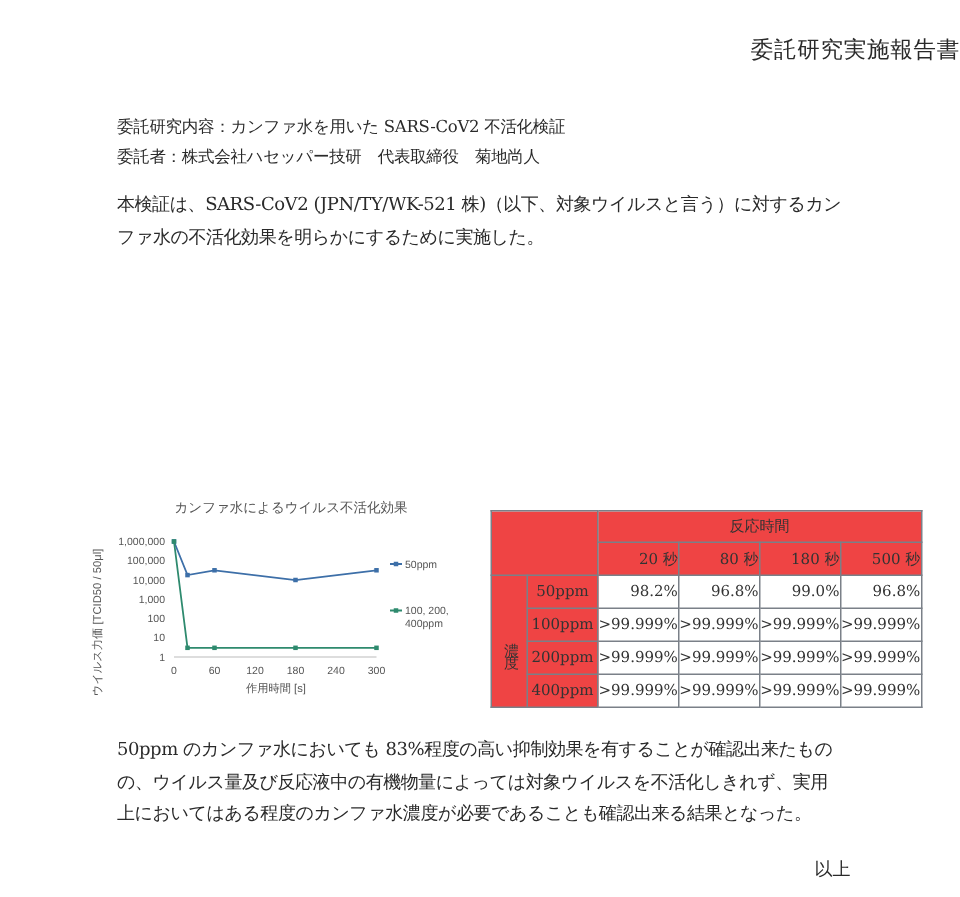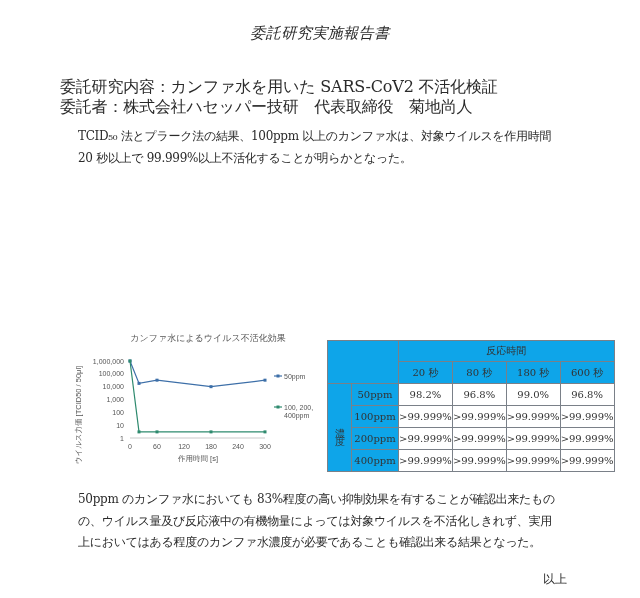--- a/index.html
+++ b/index.html
@@ -1,44 +1,44 @@
 <!DOCTYPE html>
 <html><head>
 <meta charset="utf-8">
 <style>
   html, body { margin: 0; padding: 0; background: #ffffff; }
   body { width: 640px; height: 598px; position: relative; overflow: hidden;
          font-family: "DejaVu Serif", "Liberation Serif", serif; color: #2a2a2a; }
   .abs { position: absolute; }
-  .title { left: 0; width: 640px; top: 24px; text-align: center; font-size: 15px; letter-spacing: 0.5px; font-style: italic; }
-  .line { left: 60px; font-size: 16px; white-space: nowrap; letter-spacing: -0.2px; }
+  .title { left: 0; width: 640px; top: 24px; text-align: right; font-size: 15px; letter-spacing: 0.5px; }
+  .line { left: 78px; font-size: 11px; white-space: nowrap; letter-spacing: -0.2px; }
   .para { left: 78px; width: 485px; font-size: 12px; line-height: 21.6px; letter-spacing: -0.3px; }
   .ijo { font-size: 12px; }
   
-  .chart { left: 68px; top: 325px; width: 260px; height: 150px; }
+  .chart { left: 54px; top: 325px; width: 260px; height: 150px; }
   .chart svg text { font-family: "Liberation Sans", "DejaVu Sans", sans-serif; fill: #555; }
   
   table.res { position: absolute; left: 327px; top: 340px; border-collapse: collapse;
               font-size: 10px; color: #333; font-family: "DejaVu Serif", serif; }
   table.res td { border: 1px solid #7a8088; text-align: center; padding: 0; height: 20px; }
-  table.res .hd { background: #0ea5e9; }
-  table.res td.cell { width: 51px; height: 21px; }
+  table.res .hd { background: #ef4444; }
+  table.res td.cell { width: 51px; height: 21px; text-align: right; }
   table.res td.rl { width: 46px; }
   table.res td.cg { width: 23px; writing-mode: vertical-rl; letter-spacing: 8px; font-size: 10px; }
 </style>
 </head>
 <body>
 
 <div class="abs title">委託研究実施報告書</div>
 
 <div class="abs line" style="top:77px">委託研究内容：カンファ水を用いた SARS-CoV2 不活化検証</div>
 <div class="abs line" style="top:97px">委託者：株式会社ハセッパー技研　代表取締役　菊地尚人</div>
 
 <div class="abs para" style="top:126px">
-  <div> TCID₅₀ 法とプラーク法の結果、100ppm 以上のカンファ水は、対象ウイルスを作用時間 20 秒以上で 99.999%以上不活化することが明らかとなった。</div>
+  <div>本検証は、SARS-CoV2 (JPN/TY/WK-521 株)（以下、対象ウイルスと言う）に対するカンファ水の不活化効果を明らかにするために実施した。</div>
 </div>
 
 <div class="abs chart">
   <svg width="260" height="150" viewBox="0 0 260 150">
     <text id="c-title" x="140" y="16" font-size="9" text-anchor="middle" fill="#333">カンファ水によるウイルス不活化効果</text>
     <text id="c-ylabel" transform="translate(13,90) rotate(-90)" font-size="7.5" text-anchor="middle">ウイルス力価 [TCID50 / 50μl]</text>
     <g id="c-yticks">
         <text x="56" y="115.5" font-size="7" text-anchor="end">1</text>
         <text x="56" y="102.66666666666667" font-size="7" text-anchor="end">10</text>
         <text x="56" y="89.83333333333334" font-size="7" text-anchor="end">100</text>
@@ -86,21 +86,21 @@
 <table class="res">
   <tbody>
       <tr>
     <td class="hd" colspan="2" rowspan="2"></td>
     <td class="hd" colspan="4">反応時間</td>
   </tr>
   <tr>
     <td class="hd cell">20 秒</td>
     <td class="hd cell">80 秒</td>
     <td class="hd cell">180 秒</td>
-    <td class="hd cell">600 秒</td>
+    <td class="hd cell">500 秒</td>
   </tr>
   <tr>
     <td class="hd cg" rowspan="4">濃度</td>
     <td class="hd rl">50ppm</td>
     <td class="cell">98.2%</td>
     <td class="cell">96.8%</td>
     <td class="cell">99.0%</td>
     <td class="cell">96.8%</td>
   </tr>
   <tr>

